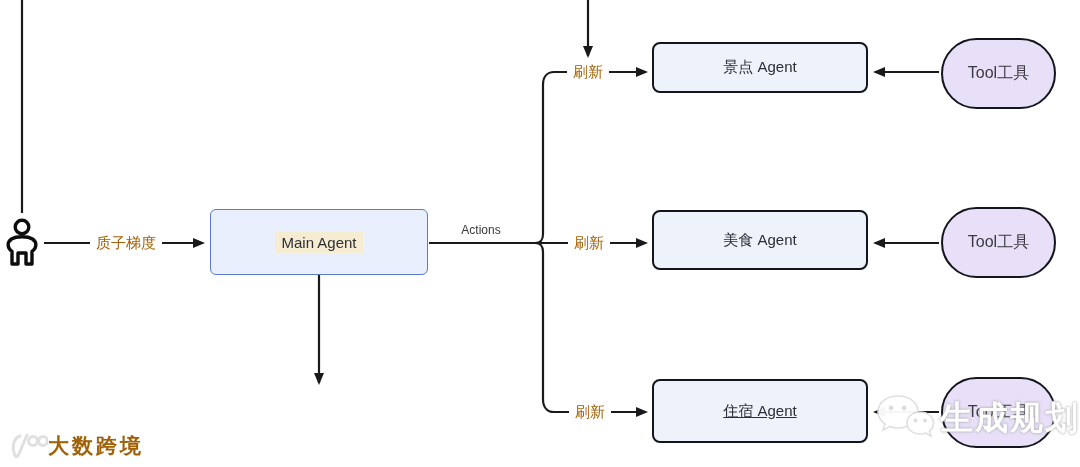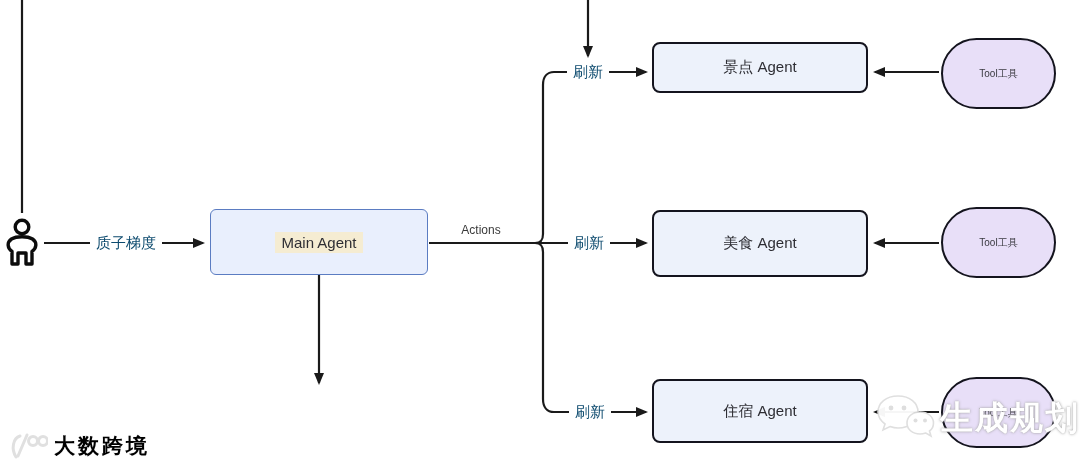--- a/index.html
+++ b/index.html
@@ -23,33 +23,33 @@
     box-sizing:border-box;font-size:15px;color:var(--text);text-align:center;
   }
   .main-node{
     background:var(--main-box-fill);border:1.6px solid var(--main-box-border);border-radius:6px;
   }
   .agent-node{
     background:var(--agent-box-fill);border:2px solid var(--agent-box-border);border-radius:8px;
   }
   .tool-node{
     background:var(--tool-fill);border:2.2px solid var(--agent-box-border);border-radius:36px;
-    font-size:10px;color:#3a3a40;align-items:center;
+    font-size:16px;color:#3a3a40;align-items:center;
   }
   .hl{background:var(--label-highlight);padding:2px 6px;}
   .edge-label{
     position:absolute;transform:translate(-50%,-50%);background:#fff;
-    padding:1px 6px;font-size:15px;color:#0c4a6e;white-space:nowrap;
+    padding:1px 6px;font-size:15px;color:#a16207;white-space:nowrap;
   }
   .free-label{
     position:absolute;transform:translate(-50%,-50%);font-size:12px;color:#3a3a3a;white-space:nowrap;
   }
   .wm-left{
-    position:absolute;left:8px;top:432px;display:flex;align-items:center;gap:6px;
-    color:#000000;font-size:21px;font-weight:700;letter-spacing:3px;
+    position:absolute;left:8px;top:432px;display:flex;align-items:center;
+    color:#a16207;font-size:21px;font-weight:700;letter-spacing:3px;
     text-shadow:0 1px 1px #fff, 0 0 1px #d2d2d2;
   }
   .wm-right{
     position:absolute;left:874px;top:390px;display:flex;align-items:center;gap:4px;
   }
   .wm-right-text{
     font-size:33px;font-weight:600;letter-spacing:2px;color:#fff;
     text-shadow:0 0 3px rgba(150,150,150,.85), 0 0 1px #c8c8c8;white-space:nowrap;
   }
 </style>
@@ -90,24 +90,24 @@
   </svg>
 
   <div class="node main-node" style="left:210px;top:209px;width:218px;height:66px;">
     <span class="hl">Main Agent</span>
   </div>
 
 
   <div class="node agent-node" style="left:652px;top:42px;width:216px;height:51px;">
     <span>景点 Agent</span>
   </div>
-  <div class="node agent-node" style="left:652px;top:210px;width:216px;height:67px;">
+  <div class="node agent-node" style="left:652px;top:210px;width:216px;height:60px;">
     <span>美食 Agent</span>
   </div>
-  <div class="node agent-node" style="left:652px;top:379px;width:216px;height:64px;">
+  <div class="node agent-node" style="left:652px;top:379px;width:216px;height:64px;text-decoration:underline;">
     <span>住宿 Agent</span>
   </div>
 
   <div class="node tool-node" style="left:941px;top:38px;width:115px;height:71px;">
     <span>Tool工具</span>
   </div>
   <div class="node tool-node" style="left:941px;top:207px;width:115px;height:71px;">
     <span>Tool工具</span>
   </div>
   <div class="node tool-node" style="left:941px;top:377px;width:115px;height:71px;">

